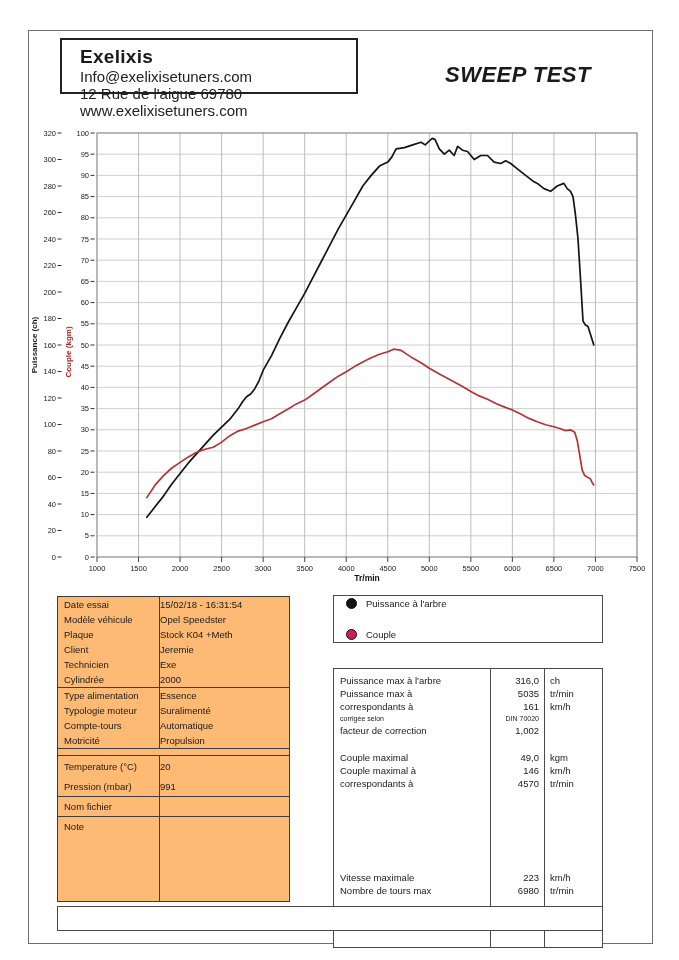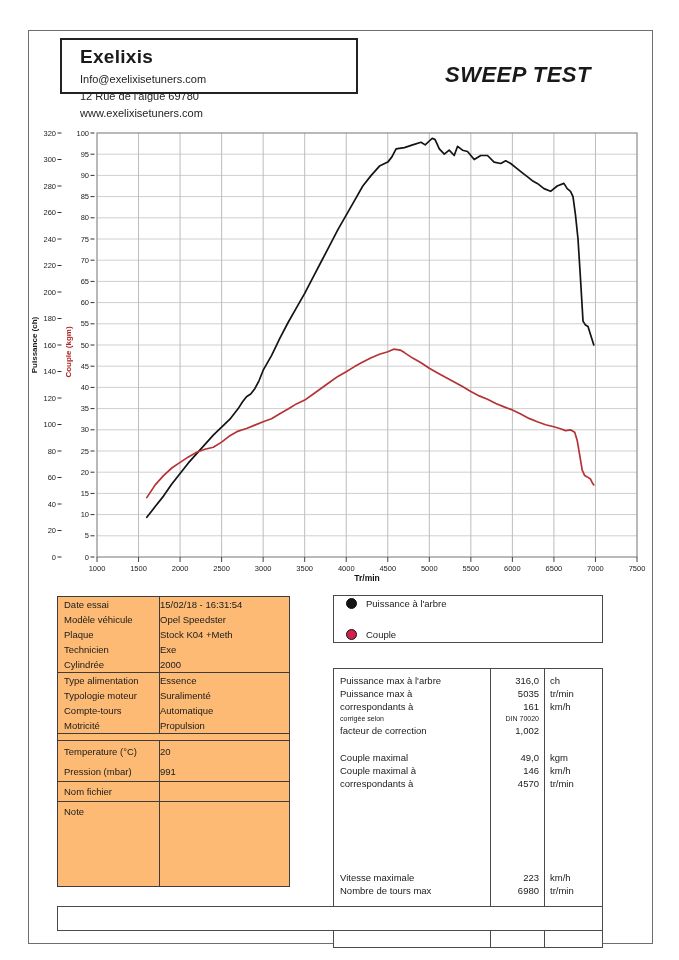--- a/index.html
+++ b/index.html
@@ -3,21 +3,21 @@
 <meta charset="utf-8">
 <style>
   html,body{margin:0;padding:0;background:#fff;}
   body{width:679px;height:960px;position:relative;overflow:hidden;
        font-family:"Liberation Sans",sans-serif;color:#1a1a1a;
        -webkit-font-smoothing:antialiased;}
   .abs{position:absolute;box-sizing:border-box;}
   .page-border{left:28px;top:30px;width:625px;height:914px;border:1px solid #6e6e6e;}
   .header-box{left:60px;top:38px;width:298px;height:56px;border:2px solid #222;background:#fff;padding:6px 0 0 18px;}
   .company-name{font-size:19px;font-weight:bold;letter-spacing:.3px;}
-  .company-line{font-size:11px;margin-top:5px;color:#222;}
+  .company-line{font-size:15px;color:#222;}
   .sweep-title{left:420px;top:62px;width:196px;text-align:center;
        font-size:22px;font-weight:bold;font-style:italic;letter-spacing:.5px;}
   svg.chart{left:0;top:0;width:679px;height:960px;pointer-events:none;}
 
   
   .info-table{left:57px;top:596px;width:233px;border:1px solid #3d3d3d;background:#fdba74;}
   .info-section{border-top:1px solid #3d3d3d;}
   .info-section:first-child{border-top:none;}
   .info-gap{height:6px;}
   .info-row{display:grid;grid-template-columns:101px 1fr;align-items:center;height:15px;}
@@ -215,20 +215,24 @@
       </div>
     <div class="info-row">
         <span class="lbl">Modèle véhicule</span>
         <span class="val">Opel Speedster</span>
       </div>
     <div class="info-row">
         <span class="lbl">Plaque</span>
         <span class="val">Stock K04 +Meth</span>
       </div>
     <div class="info-row">
+        <span class="lbl">Client</span>
+        <span class="val">Jeremie</span>
+      </div>
+    <div class="info-row">
         <span class="lbl">Technicien</span>
         <span class="val">Exe</span>
       </div>
     <div class="info-row">
         <span class="lbl">Cylindrée</span>
         <span class="val">2000</span>
       </div>
   </div>
   <div class="info-section sec-b">
     <div class="info-row">

